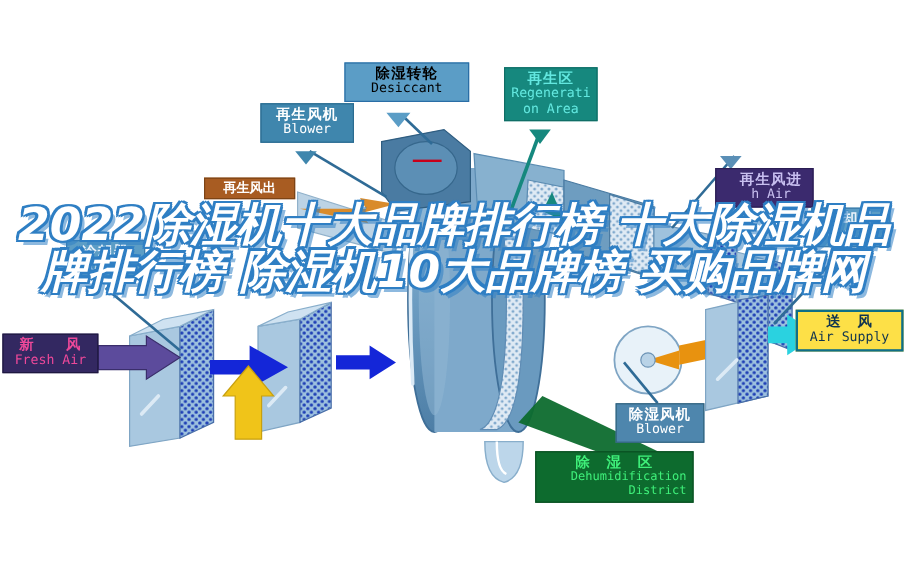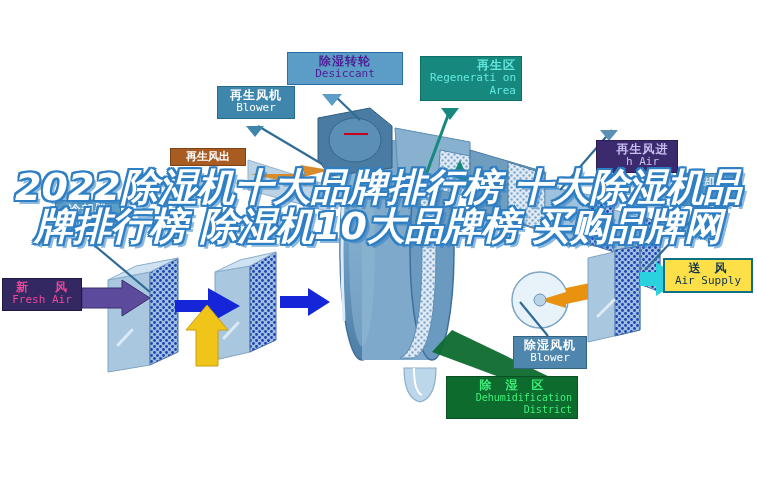--- a/index.html
+++ b/index.html
@@ -183,33 +183,33 @@
       <path d="M612 130 L560 190"></path>
       <path d="M698 213 L645 270"></path>
       <path d="M88 240 L150 292"></path>
       <path d="M548 336 L520 302"></path>
     </g>
     <path d="M450 110 L424 180" stroke="#16887e" stroke-width="3" fill="none"></path>
     <path d="M460 160 L452 176 L470 184 Z" fill="#16887e"></path>
     <path d="M552 378 L452 330 L432 352 L540 392 Z" fill="#0d6b2e" opacity="0.95"></path>
   </svg>
 
-  <div class="label" style="left:287px; top:52px; width:116px; background:#5b9dc6; border:1px solid #2a6ea6; color:#4c1d95;">
+  <div class="label" style="left:287px; top:52px; width:104px; background:#5b9dc6; border:1px solid #2a6ea6; color:#000000;">
     <span class="cn">除湿转轮</span>
     <span class="en">Desiccant</span>
   </div>
   <div class="tail" style="left:322px; top:94px; border-left:10px solid transparent; border-right:10px solid transparent; border-top:12px solid #5b9dc6;"></div>
 
   <div class="label" style="left:217px; top:86px; width:78px; background:#3f86ad; border:1px solid #2a6b90; color:#ffffff;">
     <span class="cn">再生风机</span>
     <span class="en">Blower</span>
   </div>
   <div class="tail" style="left:246px; top:126px; border-left:9px solid transparent; border-right:9px solid transparent; border-top:11px solid #3f86ad;"></div>
 
-  <div class="label" style="left:420px; top:56px; width:102px; background:#16887e; border:1px solid #0f6e66; color:#63e8e0;text-align:right;">
+  <div class="label" style="left:420px; top:56px; width:78px; background:#16887e; border:1px solid #0f6e66; color:#63e8e0;">
     <span class="cn">再生区</span>
     <span class="en">Regenerati on Area</span>
   </div>
   <div class="tail" style="left:441px; top:108px; border-left:9px solid transparent; border-right:9px solid transparent; border-top:12px solid #16887e;"></div>
 
   <div class="tail" style="left:600px; top:130px; border-left:9px solid transparent; border-right:9px solid transparent; border-top:11px solid #5a8fb6;"></div>
 
   <div class="label" style="left:596px; top:140px; width:82px; background:#3b2a6e; border:1px solid #2a1d52; color:#c8bff0;padding-left:16px;">
     <span class="cn">再生风进</span>
     <span class="en">h Air</span>

